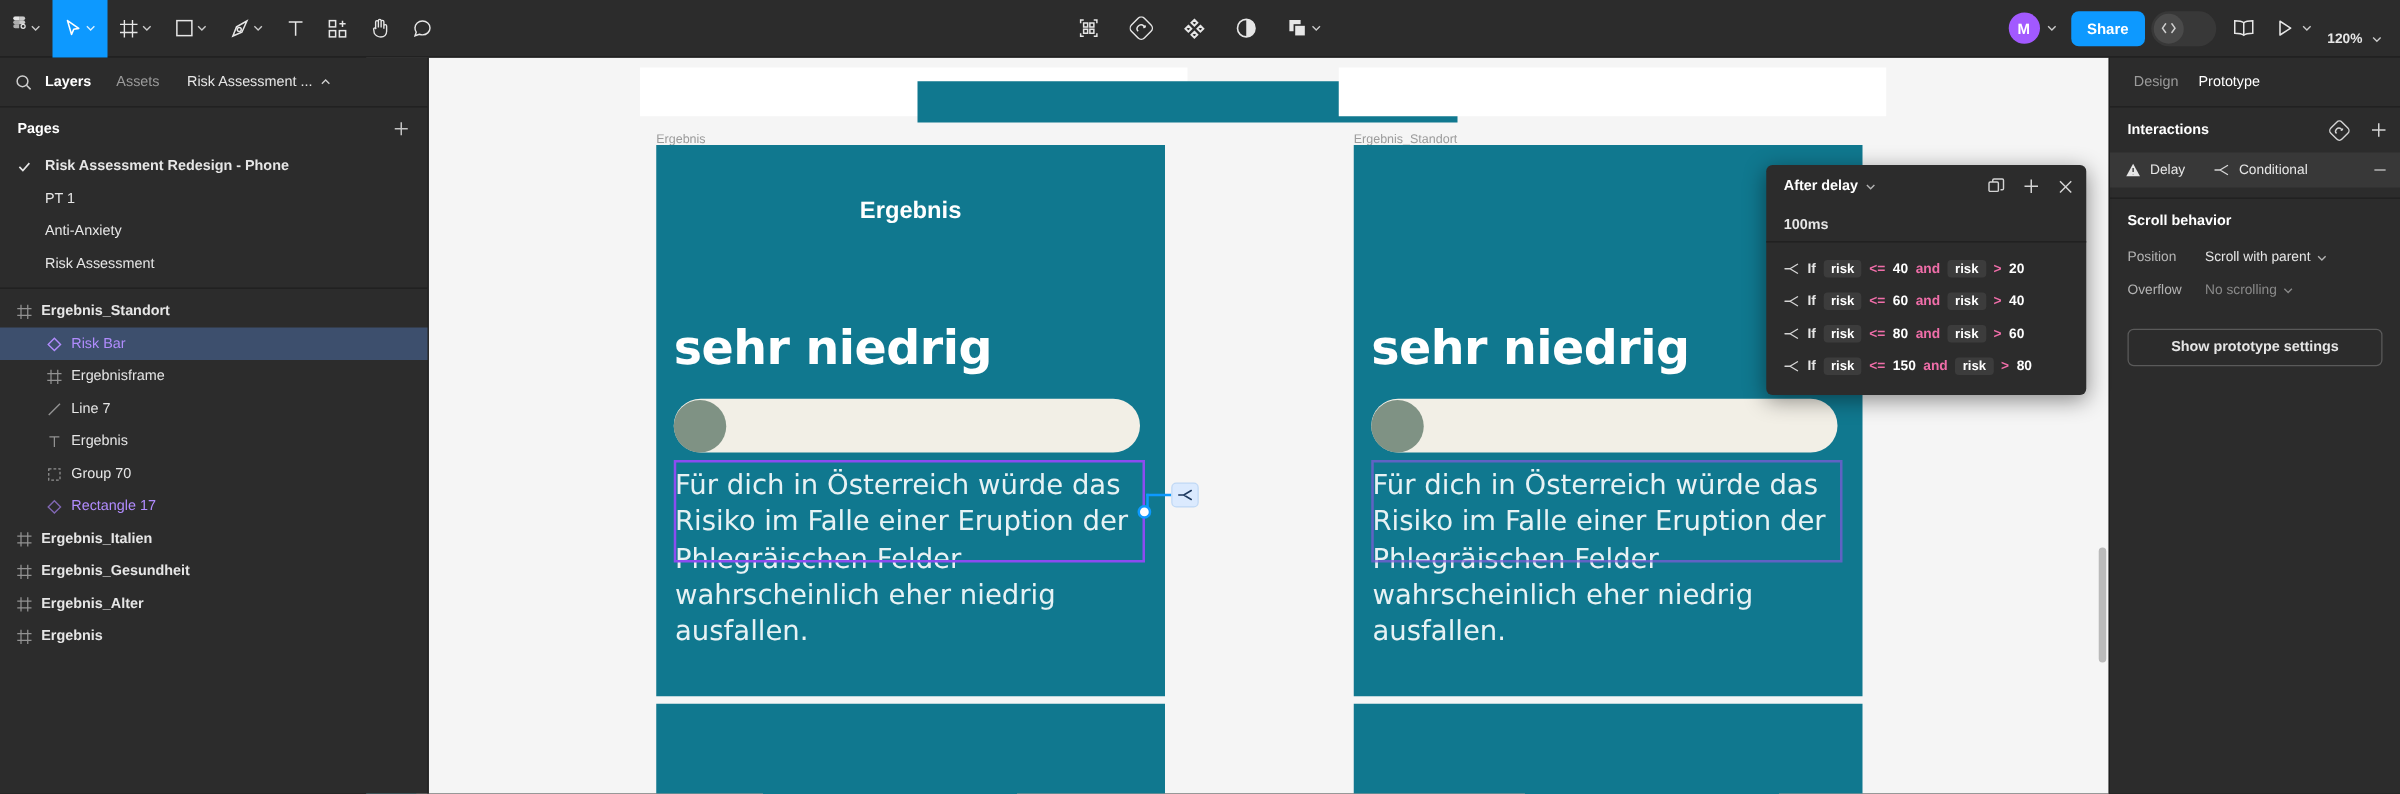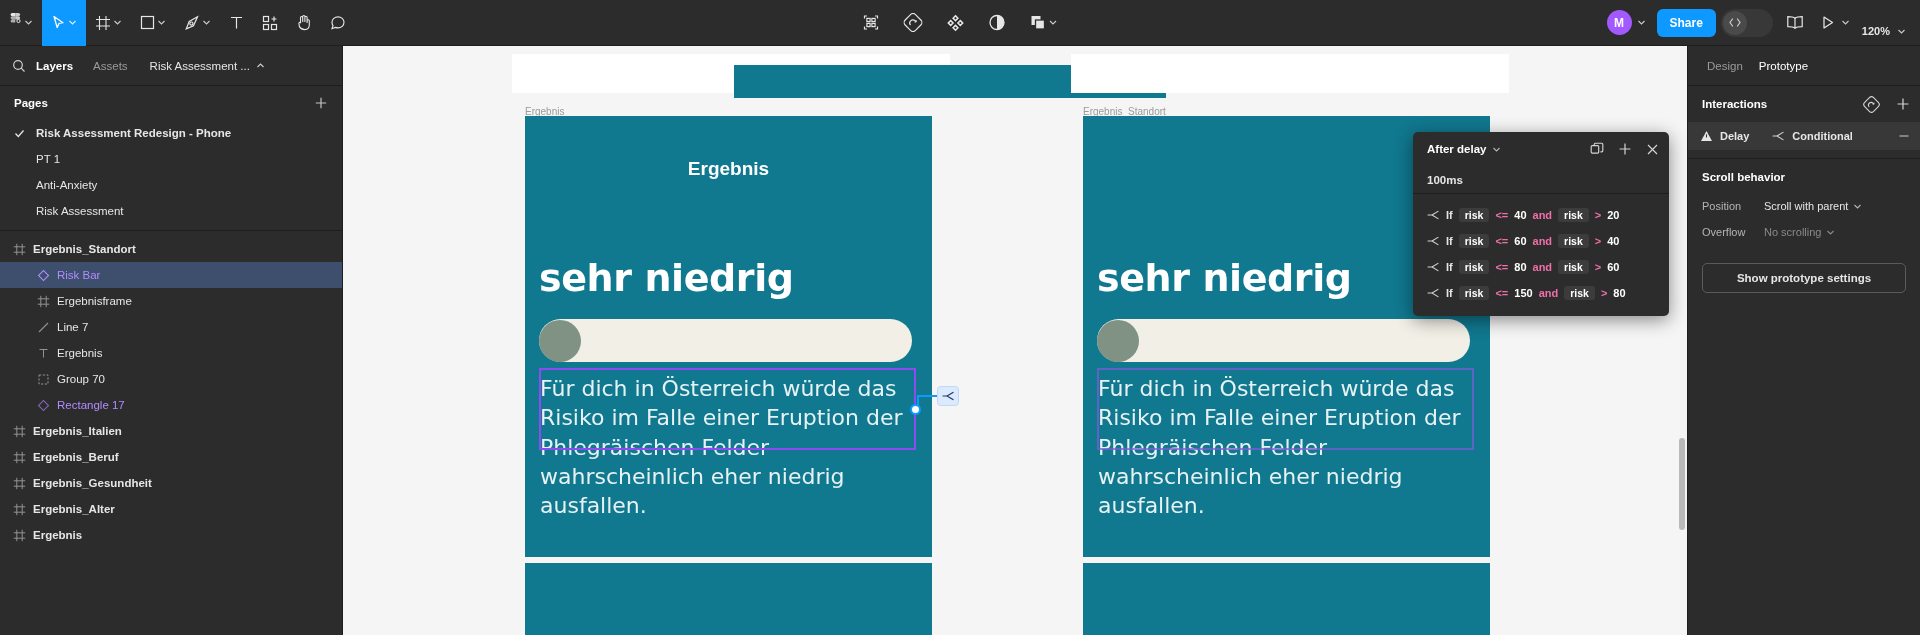--- a/index.html
+++ b/index.html
@@ -192,21 +192,20 @@
   .rp-tab.active { color: #fff; font-weight: 400; }
   .rp-sec-head {
     height: 36px; display: flex; align-items: center; padding: 0 10px 0 14px;
   }
   .rp-sec-title { font-size: 11.5px; font-weight: 700; color: #fff; }
   .rp-sec-actions { margin-left: auto; display: flex; align-items: center; gap: 16px; }
   .interaction-row {
     height: 28px; background: #383838; display: flex; align-items: center;
     padding: 0 10px 0 12px; gap: 7px; font-size: 11px; color: #e6e6e6;
     cursor: default;
-    font-weight: bold;
   }
   .interaction-row .minus { margin-left: auto; color: #b4b4b4; font-size: 13px; }
   .rp-block { padding: 12px 14px 0 14px; border-top: 1px solid #1e1e1e; margin-top: 8px; }
   .rp-block-title { font-size: 11.5px; font-weight: 700; color: #fff; margin-bottom: 10px; }
   .rp-field { display: flex; align-items: center; height: 26px; font-size: 11px; }
   .rp-flabel { width: 62px; color: #b4b4b4; }
   .rp-fvalue { color: #e6e6e6; display: flex; align-items: center; gap: 5px; cursor: default; }
   .rp-fvalue.muted { color: #8a8a8a; }
   .proto-btn {
     margin: 18px 14px 0 14px; height: 30px; border: 1px solid #5a5a5a;
@@ -579,30 +578,20 @@
         <span class="lico">
           <svg width="13" height="13" viewBox="0 0 13 13">
               <g stroke="#b4b4b4" stroke-width="1" fill="none">
                 <path d="M3.8 .8v11.4M9.2 .8v11.4M.8 3.8h11.4M.8 9.2h11.4"></path>
               </g>
             </svg>
         </span>
         <span class="lname">Ergebnis_Italien</span>
       </div>
 
-      <div class="layer-row indent0 bold">
-        <span class="lico">
-          <svg width="13" height="13" viewBox="0 0 13 13">
-              <g stroke="#b4b4b4" stroke-width="1" fill="none">
-                <path d="M3.8 .8v11.4M9.2 .8v11.4M.8 3.8h11.4M.8 9.2h11.4"></path>
-              </g>
-            </svg>
-        </span>
-        <span class="lname">Ergebnis_Beruf</span>
-      </div>
 
       <div class="layer-row indent0 bold">
         <span class="lico">
           <svg width="13" height="13" viewBox="0 0 13 13">
               <g stroke="#b4b4b4" stroke-width="1" fill="none">
                 <path d="M3.8 .8v11.4M9.2 .8v11.4M.8 3.8h11.4M.8 9.2h11.4"></path>
               </g>
             </svg>
         </span>
         <span class="lname">Ergebnis_Gesundheit</span>

